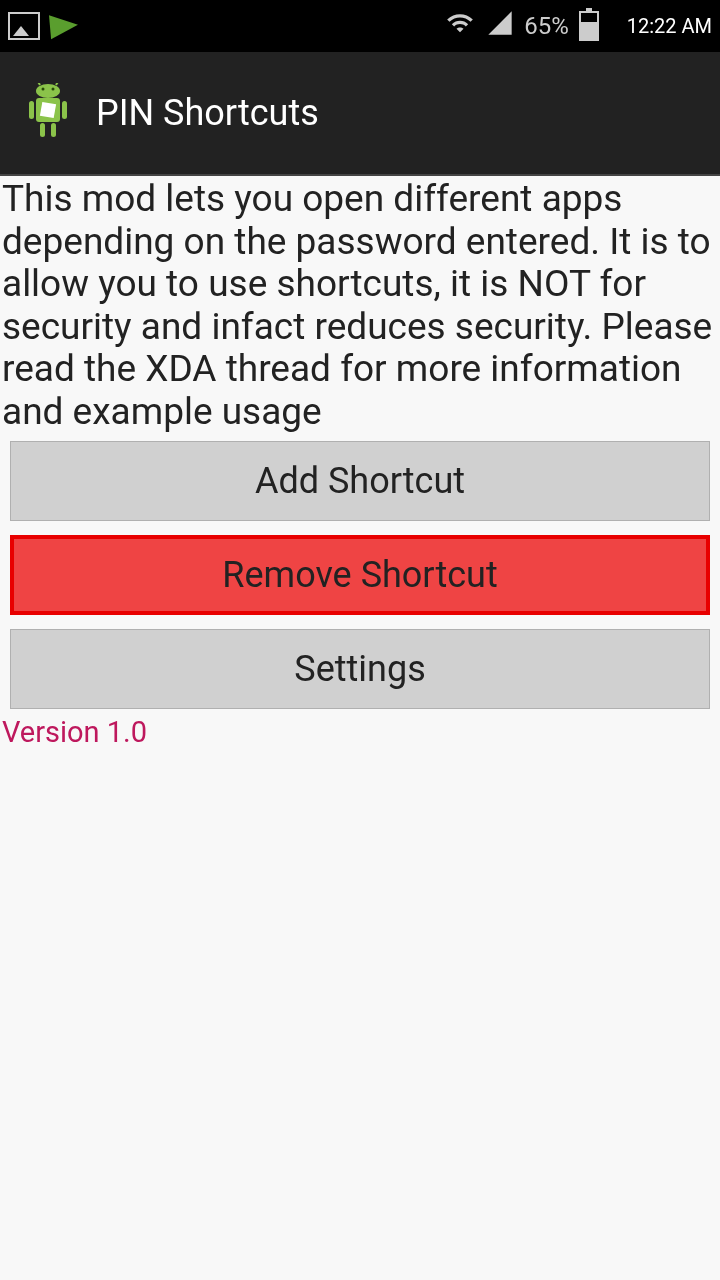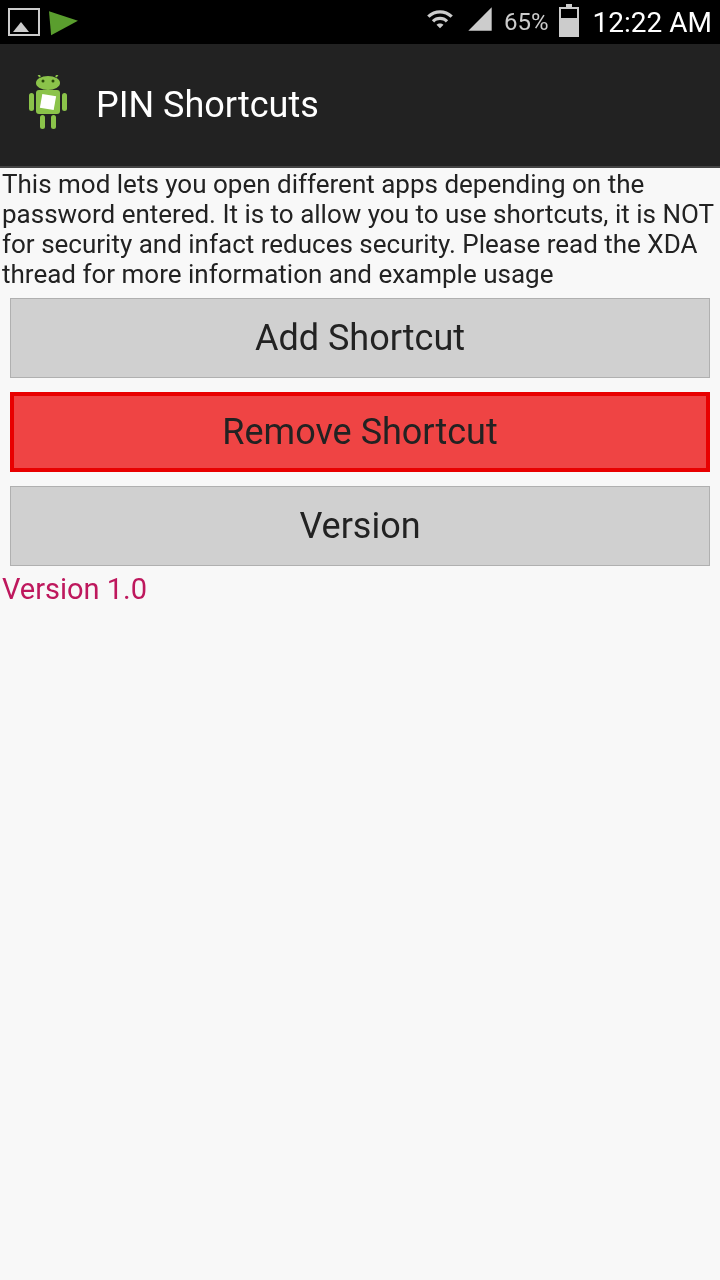--- a/index.html
+++ b/index.html
@@ -8,21 +8,21 @@
       box-sizing: border-box;
     }
     body {
       width: 720px;
       height: 1280px;
       font-family: Roboto, Arial, sans-serif;
       background: #f8f8f8;
       overflow: hidden;
     }
     .status-bar {
-      height: 44px;
+      height: 52px;
       background: #000;
       color: #fff;
       display: flex;
       align-items: center;
       padding: 0 8px;
       font-size: 28px;
     }
     .status-left {
       display: flex;
       align-items: center;
@@ -91,23 +91,23 @@
     .battery-icon::after {
       content: '';
       position: absolute;
       bottom: 0;
       left: 0;
       right: 0;
       height: 65%;
       background: #ccc;
     }
     .clock {
-      font-size: 28px;
+      font-size: 20px;
       color: #fff;
-      margin-left: 6px;
+      margin-left: 20px;
     }
     .app-bar {
       height: 124px;
       background: #222;
       display: flex;
       align-items: center;
       padding: 0 16px;
       gap: 16px;
       border-bottom: 2px solid #444;
     }
@@ -120,21 +120,21 @@
     }
     .app-title {
       color: #fff;
       font-size: 36px;
       font-weight: 400;
     }
     .content {
       padding: 0;
     }
     .description {
-      font-size: 26px;
+      font-size: 37px;
       color: #222;
       line-height: 1.15;
       padding: 2px 2px 8px 2px;
     }
     .button-stack {
       display: flex;
       flex-direction: column;
       gap: 14px;
       padding: 0 10px;
       align-items: flex-end;
@@ -202,17 +202,17 @@
   </div>
   <div class="app-title">PIN Shortcuts</div>
 </div>
 
 <div class="content">
   <div class="description">This mod lets you open different apps depending on the password entered. It is to allow you to use shortcuts, it is NOT for security and infact reduces security. Please read the XDA thread for more information and example usage</div>
 
   <div class="button-stack">
     <button class="btn">Add Shortcut</button>
     <button class="btn highlighted">Remove Shortcut</button>
-    <button class="btn">Version</button>
+    <button class="btn">Settings</button>
   </div>
 
   <div class="version">Version 1.0</div>
 </div>
 
 </body></html>

